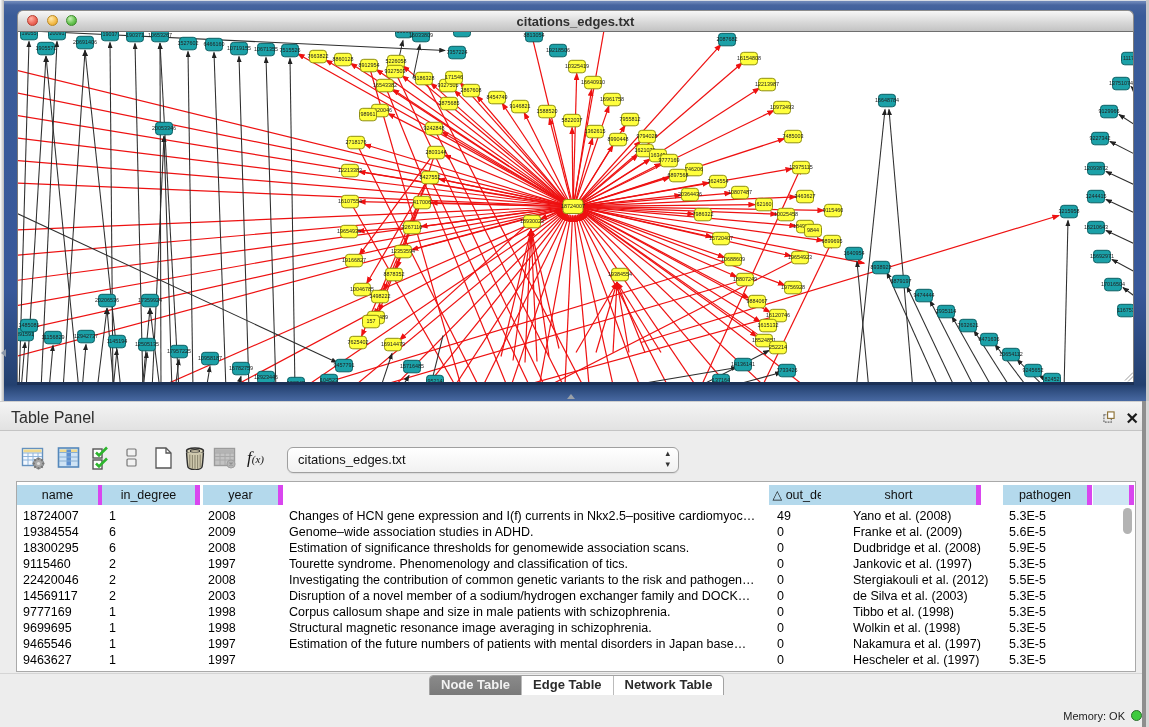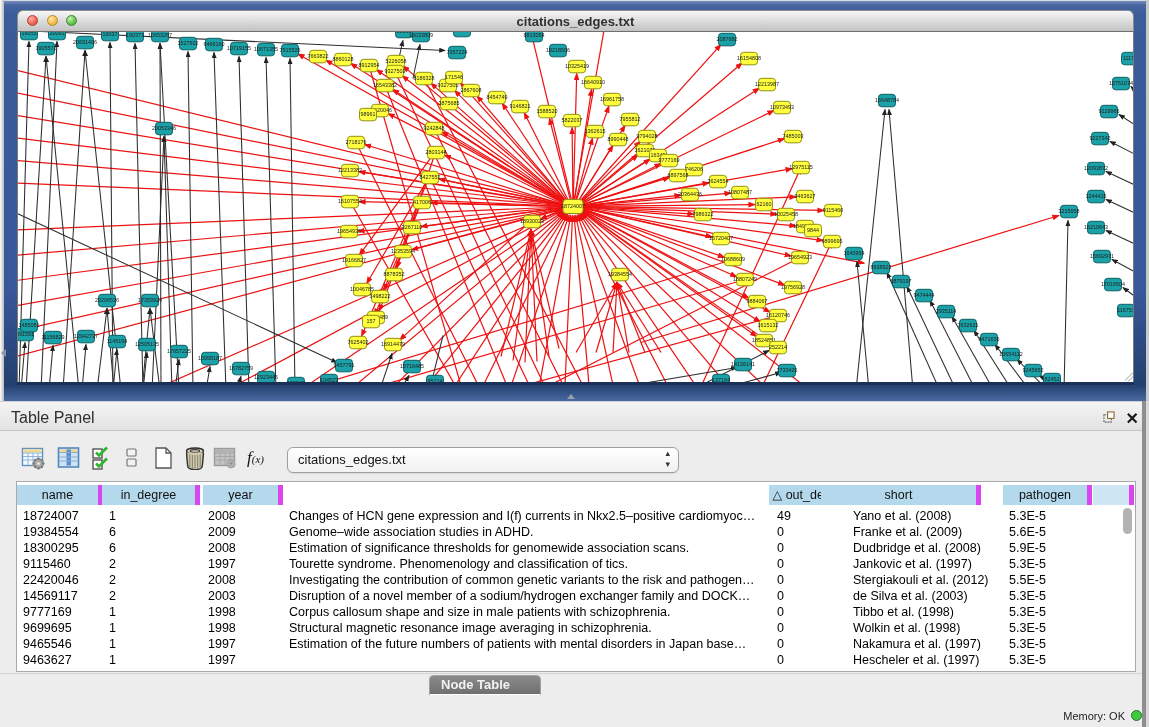--- a/index.html
+++ b/index.html
@@ -52,21 +52,21 @@
 .c1 { left:92px; width:95px; }
 .c2 { left:191px; width:78px; }
 .c3 { left:272px; width:478px; }
 .c4 { left:760px; width:70px; }
 .c5 { left:836px; width:152px; }
 .c6 { left:992px; width:95px; }
 #vscroll { position:absolute; right:3px; top:26px; width:9px; height:26px; background:#b3b3b3; border-radius:5px; }
 
 #tabs { position:absolute; left:429px; top:675px; height:33px; display:flex;
   border:1px solid #a2a2a2; border-radius:4px; overflow:hidden; background:#fff;
-  font-size:13px; font-weight:bold; color:#2b2b2b;flex-direction:column; }
+  font-size:13px; font-weight:bold; color:#2b2b2b; }
 #tabs div { padding:0 11px; line-height:18px; }
 #tabs .sel { background:linear-gradient(#8a8a8a,#6f6f6f); color:#f2f2f2; }
 #tabs .sep { padding:0; width:1px; background:#bbb; }
 
 #status { position:absolute; left:8px; top:695px; width:1149px; height:32px; background:#ededed; }
 #mem { position:absolute; right:32px; top:15px; font-size:11px; color:#1c1c1c; }
 #memdot { position:absolute; right:15px; top:14.5px; width:11px; height:11px; border-radius:50%;
   background:#3ecb3e; border:1.5px solid #2c6e2c; }
 #rightstrip1 { position:absolute; right:3px; top:401px; width:4px; height:326px; background:#8e8e8e; }
 #rightstrip2 { position:absolute; right:0; top:401px; width:3px; height:326px; background:#d8d8d8; }

